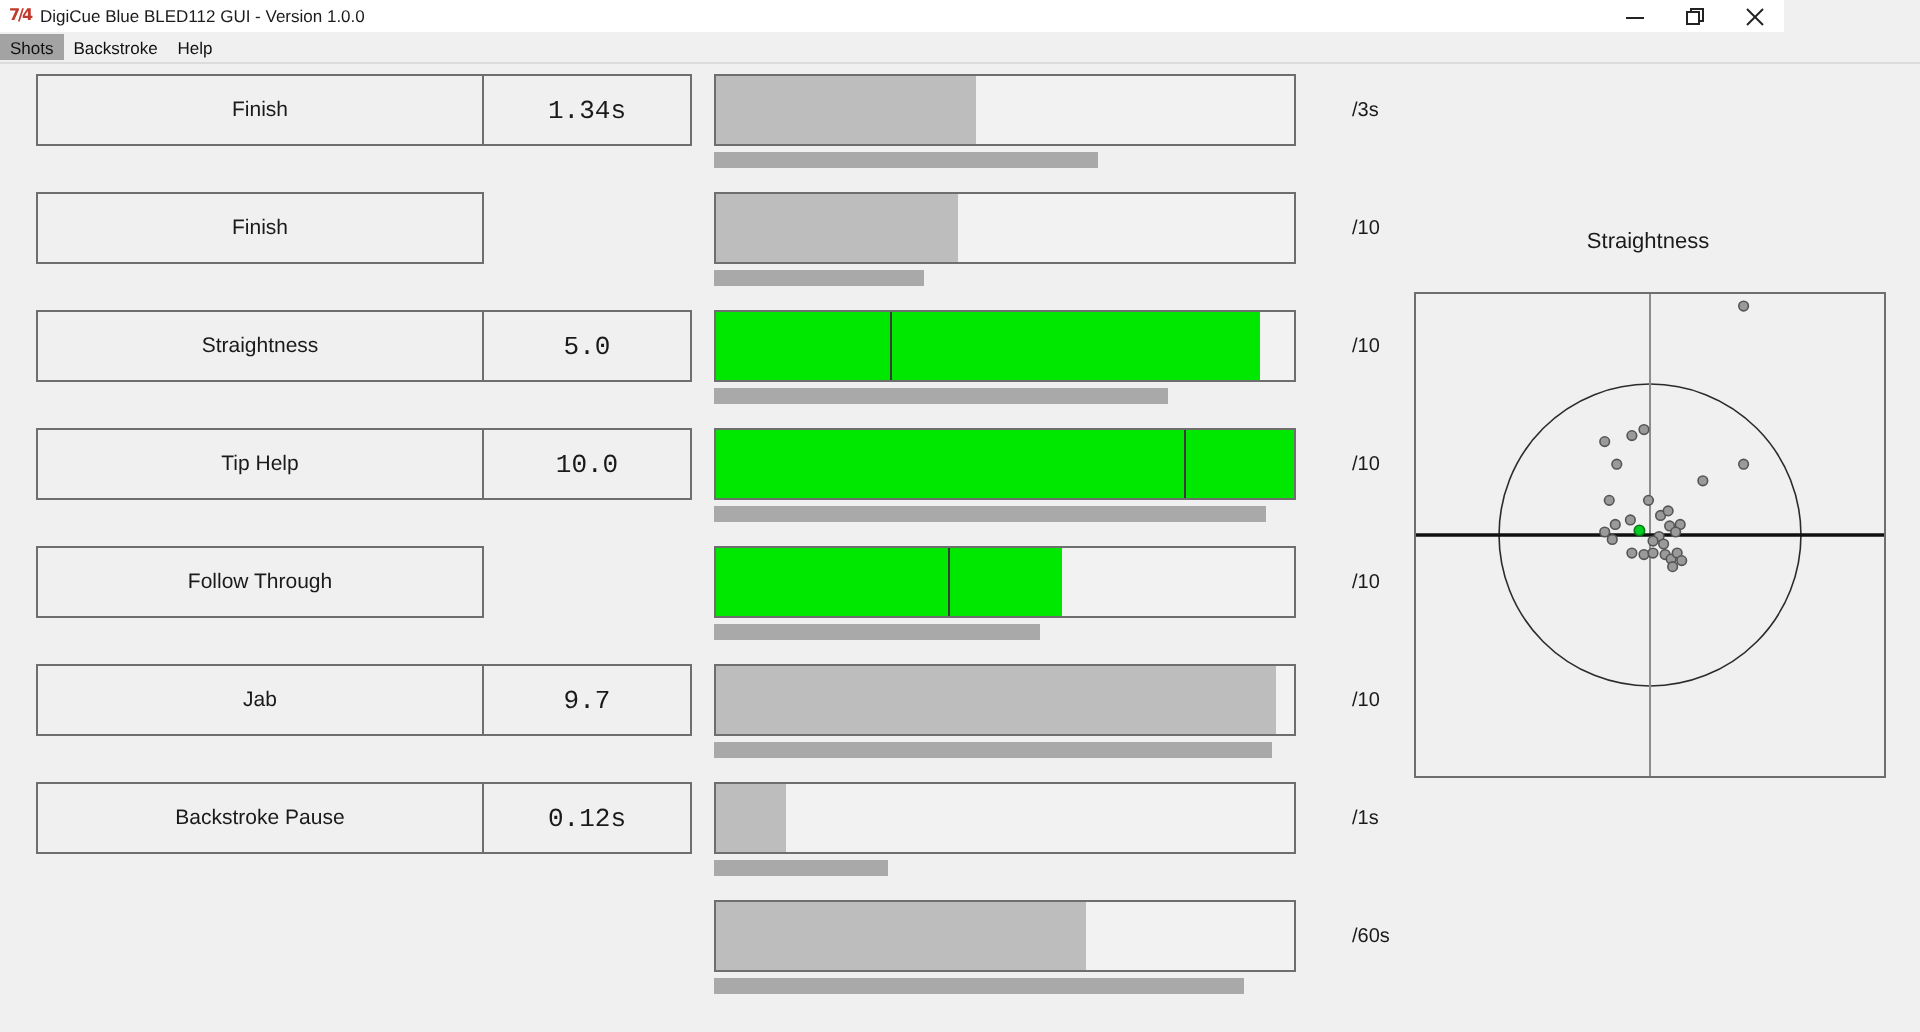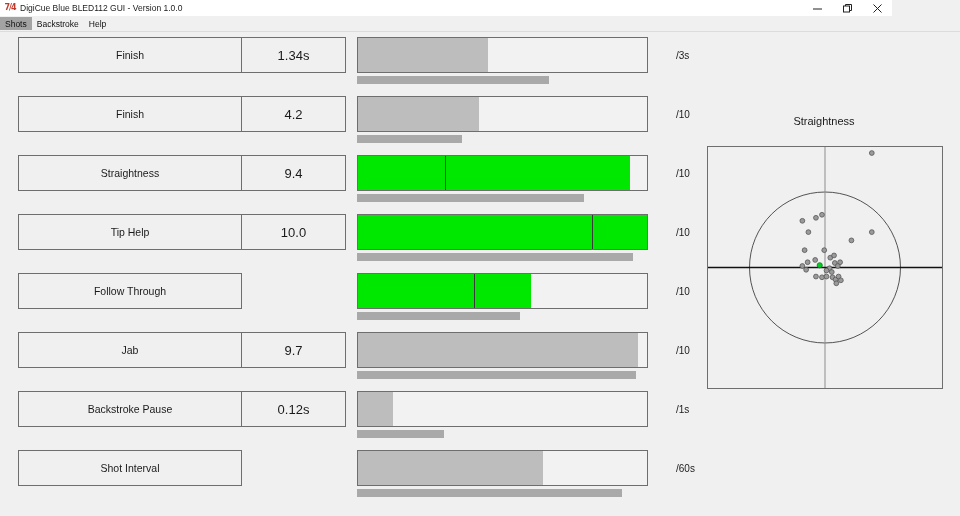--- a/index.html
+++ b/index.html
@@ -50,21 +50,21 @@
   .cell-label{
     position:absolute;left:18px;top:5px;width:224px;height:36px;
     border:1px solid #6e6e6e;background:#f0f0f0;box-sizing:border-box;
     display:flex;align-items:center;justify-content:center;
     font-size:10.5px;color:#1a1a1a;
   }
   .cell-value{
     position:absolute;left:242px;top:5px;width:104px;height:36px;
     border:1px solid #6e6e6e;border-left:none;background:#f0f0f0;box-sizing:border-box;
     display:flex;align-items:center;justify-content:center;
-    font-size:13px;color:#1a1a1a;
+    font-size:13px;color:#1a1a1a;font-family:Liberation Mono, monospace;
   }
   .gauge{
     position:absolute;left:357px;top:5px;width:291px;height:36px;
     border:1px solid #6e6e6e;background:#f2f2f2;box-sizing:border-box;overflow:hidden;
   }
   .gauge-fill{position:absolute;left:0;top:0;height:100%;}
   .gauge-fill.grey{background:#bdbdbd;}
   .gauge-fill.green{background:#00e800;}
   .gauge-div{position:absolute;top:0;width:1px;height:100%;background:#3a3a3a;}
   .sub{
@@ -132,32 +132,31 @@
         <div class="gauge">
           <div class="gauge-fill grey" style="width:45%"></div>
         </div>
         <div class="sub">
           <div class="sub-fill" style="width:66%"></div>
         </div>
         <div class="unit">/3s</div>
       </div>
       <div class="row" style="top: 59px;">
         <div class="cell-label">Finish</div>
-        <div class="cell-value">4.2</div>
         <div class="gauge">
           <div class="gauge-fill grey" style="width:42%"></div>
         </div>
         <div class="sub">
           <div class="sub-fill" style="width:36%"></div>
         </div>
         <div class="unit">/10</div>
       </div>
       <div class="row" style="top: 118px;">
         <div class="cell-label">Straightness</div>
-        <div class="cell-value">9.4</div>
+        <div class="cell-value">5.0</div>
         <div class="gauge">
           <div class="gauge-fill green" style="width:94%"></div>
           <div class="gauge-div" style="left:30%"></div>
         </div>
         <div class="sub">
           <div class="sub-fill" style="width:78%"></div>
         </div>
         <div class="unit">/10</div>
       </div>
       <div class="row" style="top: 177px;">
@@ -199,21 +198,20 @@
         <div class="cell-value">0.12s</div>
         <div class="gauge">
           <div class="gauge-fill grey" style="width:12%"></div>
         </div>
         <div class="sub">
           <div class="sub-fill" style="width:30%"></div>
         </div>
         <div class="unit">/1s</div>
       </div>
       <div class="row" style="top: 413px;">
-        <div class="cell-label">Shot Interval</div>
         <div class="gauge">
           <div class="gauge-fill grey" style="width:64%"></div>
         </div>
         <div class="sub">
           <div class="sub-fill" style="width:91%"></div>
         </div>
         <div class="unit">/60s</div>
       </div>
     </div>
 

